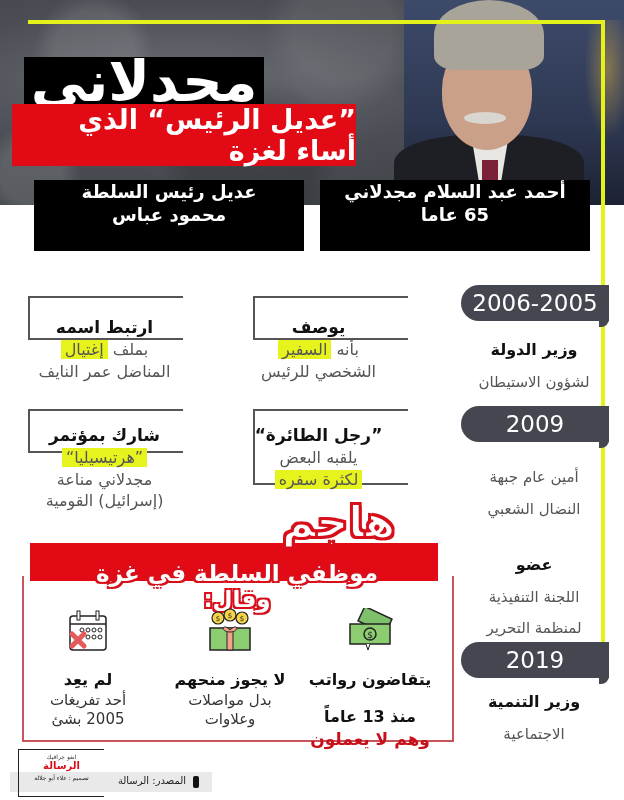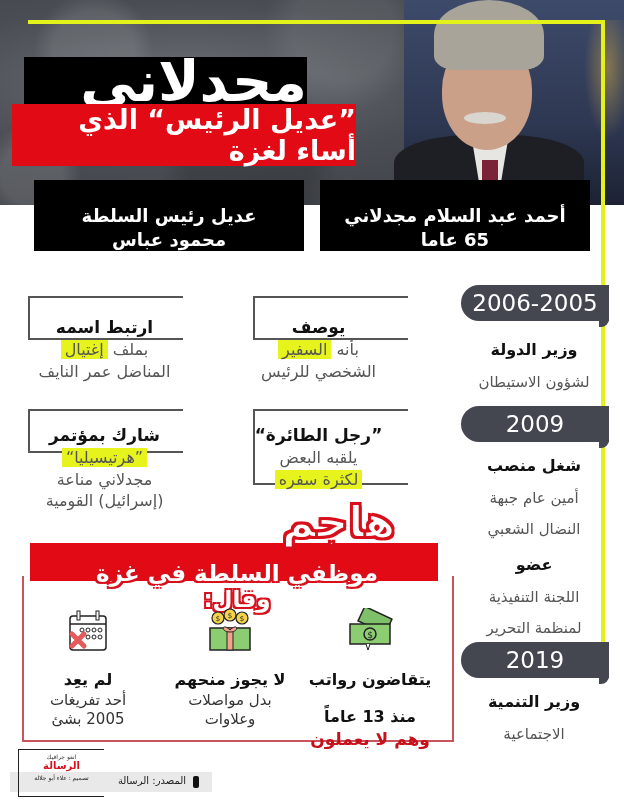--- a/index.html
+++ b/index.html
@@ -44,37 +44,37 @@
   .shirt { position: absolute; left: 78px; top: 140px; width: 36px; height: 65px;
     background: #e8e6e2; clip-path: polygon(0 0, 100% 0, 70% 100%, 30% 100%); }
   .tie { position: absolute; left: 88px; top: 160px; width: 16px; height: 45px;
     background: #7a2338; }
 
   
   .yframe-top { position: absolute; left: 28px; top: 20px; width: 577px; height: 4px; background: #e3f31a; }
   .yframe-right { position: absolute; left: 601px; top: 20px; width: 4px; height: 265px; background: #e3f31a; }
 
   .title-black {
-    position: absolute; left: 24px; top: 57px; width: 283px; height: 60px;
-    background: #000; display: flex; align-items: center; justify-content: flex-start;
+    position: absolute; left: 24px; top: 57px; width: 240px; height: 60px;
+    background: #000; display: flex; align-items: center; justify-content: center;
   }
   .title-black span {
     color: #fff; font-family: "DejaVu Sans", sans-serif; font-weight: bold;
     font-size: 56px; line-height: 1; margin-top: -10px;
   }
   .title-red {
     position: absolute; left: 12px; top: 104px; width: 344px; height: 62px;
     background: #e20a14; display: flex; align-items: center; justify-content: center;
   }
   .title-red span { color: #fff; font-weight: bold; font-size: 27px; }
 
   
   .info-box {
     position: absolute; top: 180px; height: 71px; background: #000;
-    display: flex; flex-direction: column; align-items: center; justify-content: flex-end;
+    display: flex; flex-direction: column; align-items: center; justify-content: flex-start;
     color: #fff; font-size: 18px; font-weight: bold; line-height: 1.3;
   }
   .info-left { left: 34px; width: 270px; }
   .info-right { left: 320px; width: 270px; }
 
   
   .tl-line { position: absolute; left: 601px; top: 285px; width: 4px; height: 360px; background: #e3f31a; }
   .tl-bubble {
     position: absolute; left: 461px; width: 148px; height: 36px;
     background: #444650; color: #fff; font-size: 23px;
@@ -181,21 +181,20 @@
 <div class="tl-line"></div>
 
 <div class="tl-bubble" style="top:285px;">2006-2005</div>
 <div class="tl-entry" style="top:340px;">
   <span class="t-bold">وزير الدولة</span>
   <span class="t-reg">لشؤون الاستيطان</span>
 </div>
 
 <div class="tl-bubble" style="top:406px;">2009</div>
 <div class="tl-entry" style="top:456px;">
-  <span class="t-bold">شغل منصب</span>
   <span class="t-reg">أمين عام جبهة</span>
   <span class="t-reg">النضال الشعبي</span>
 </div>
 
 <div class="tl-entry" style="top:555px;">
   <span class="t-bold">عضو</span>
   <span class="t-reg">اللجنة التنفيذية</span>
   <span class="t-reg">لمنظمة التحرير</span>
 </div>
 

